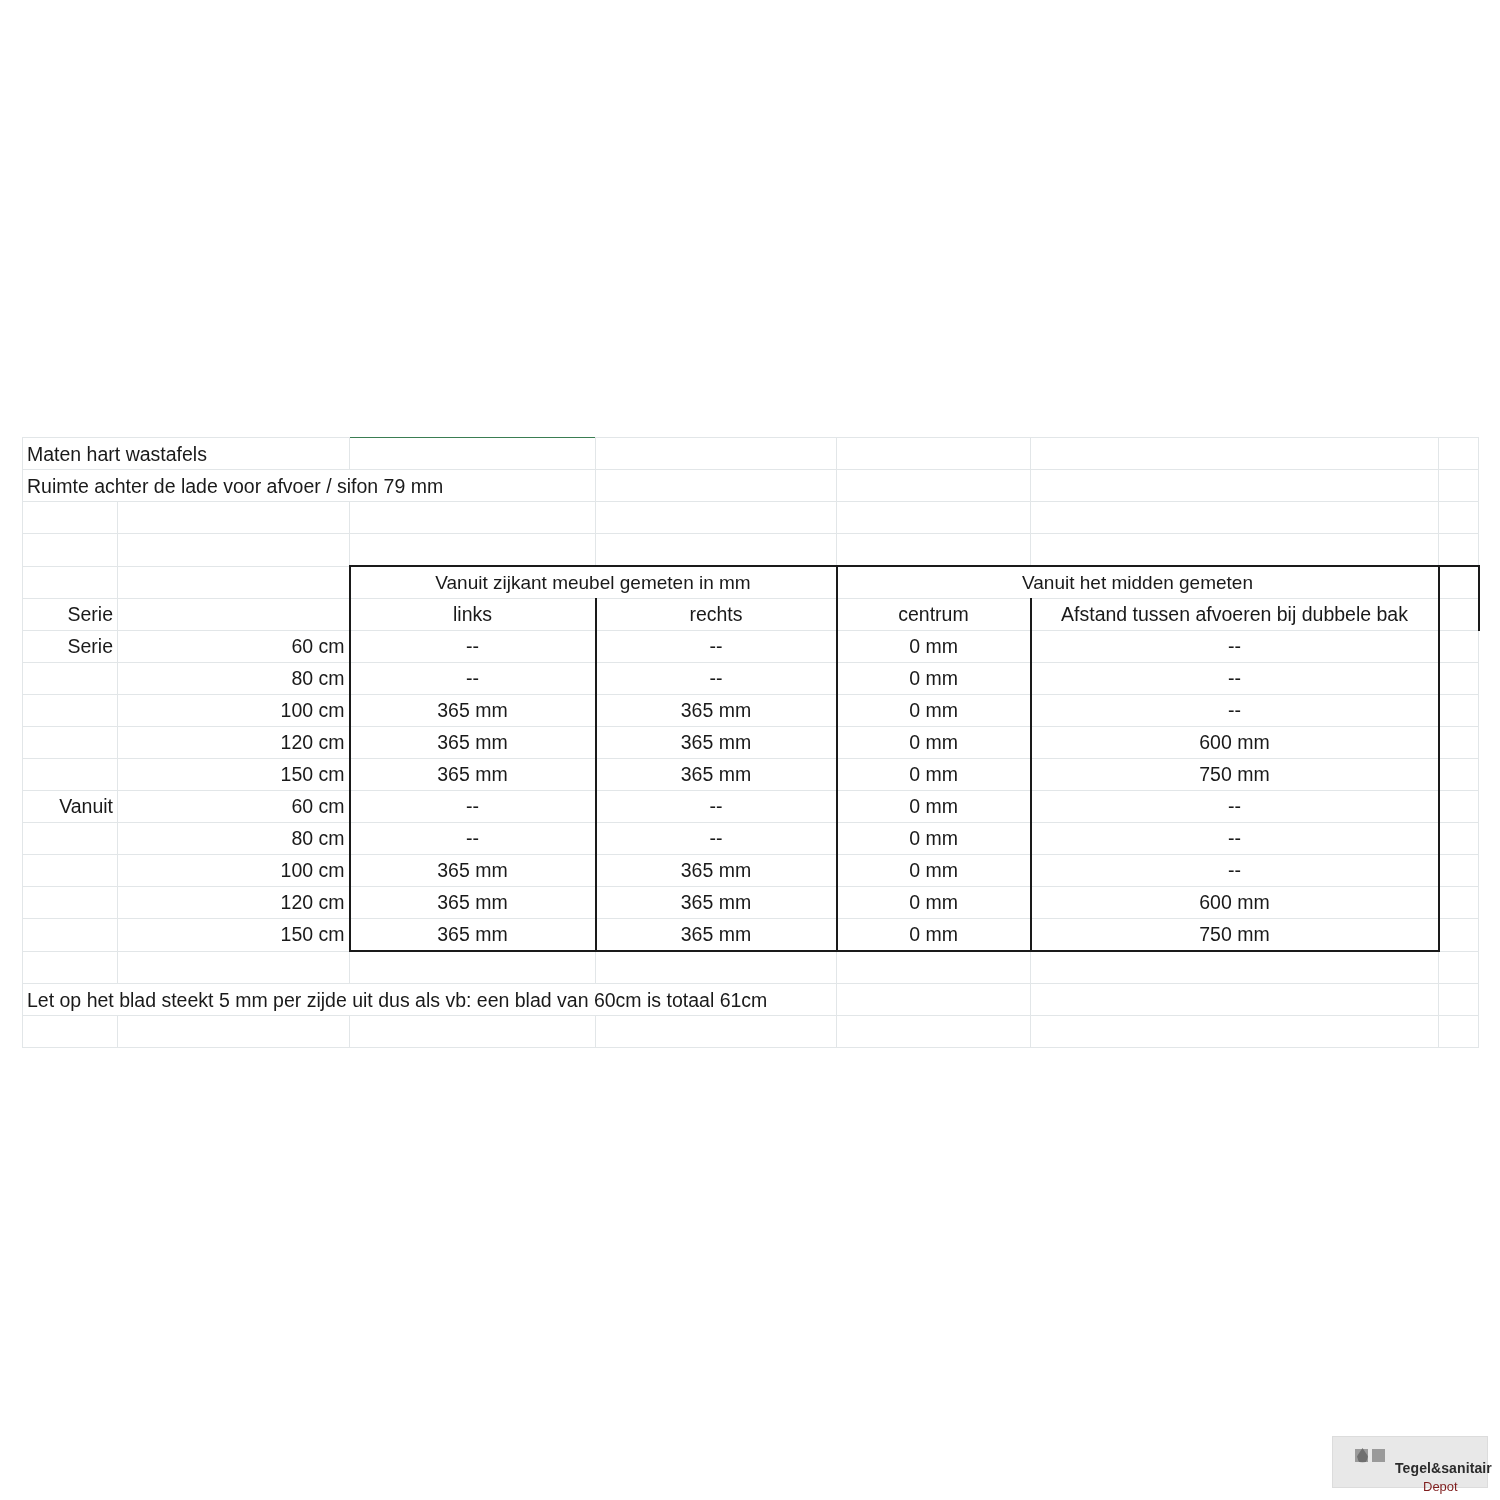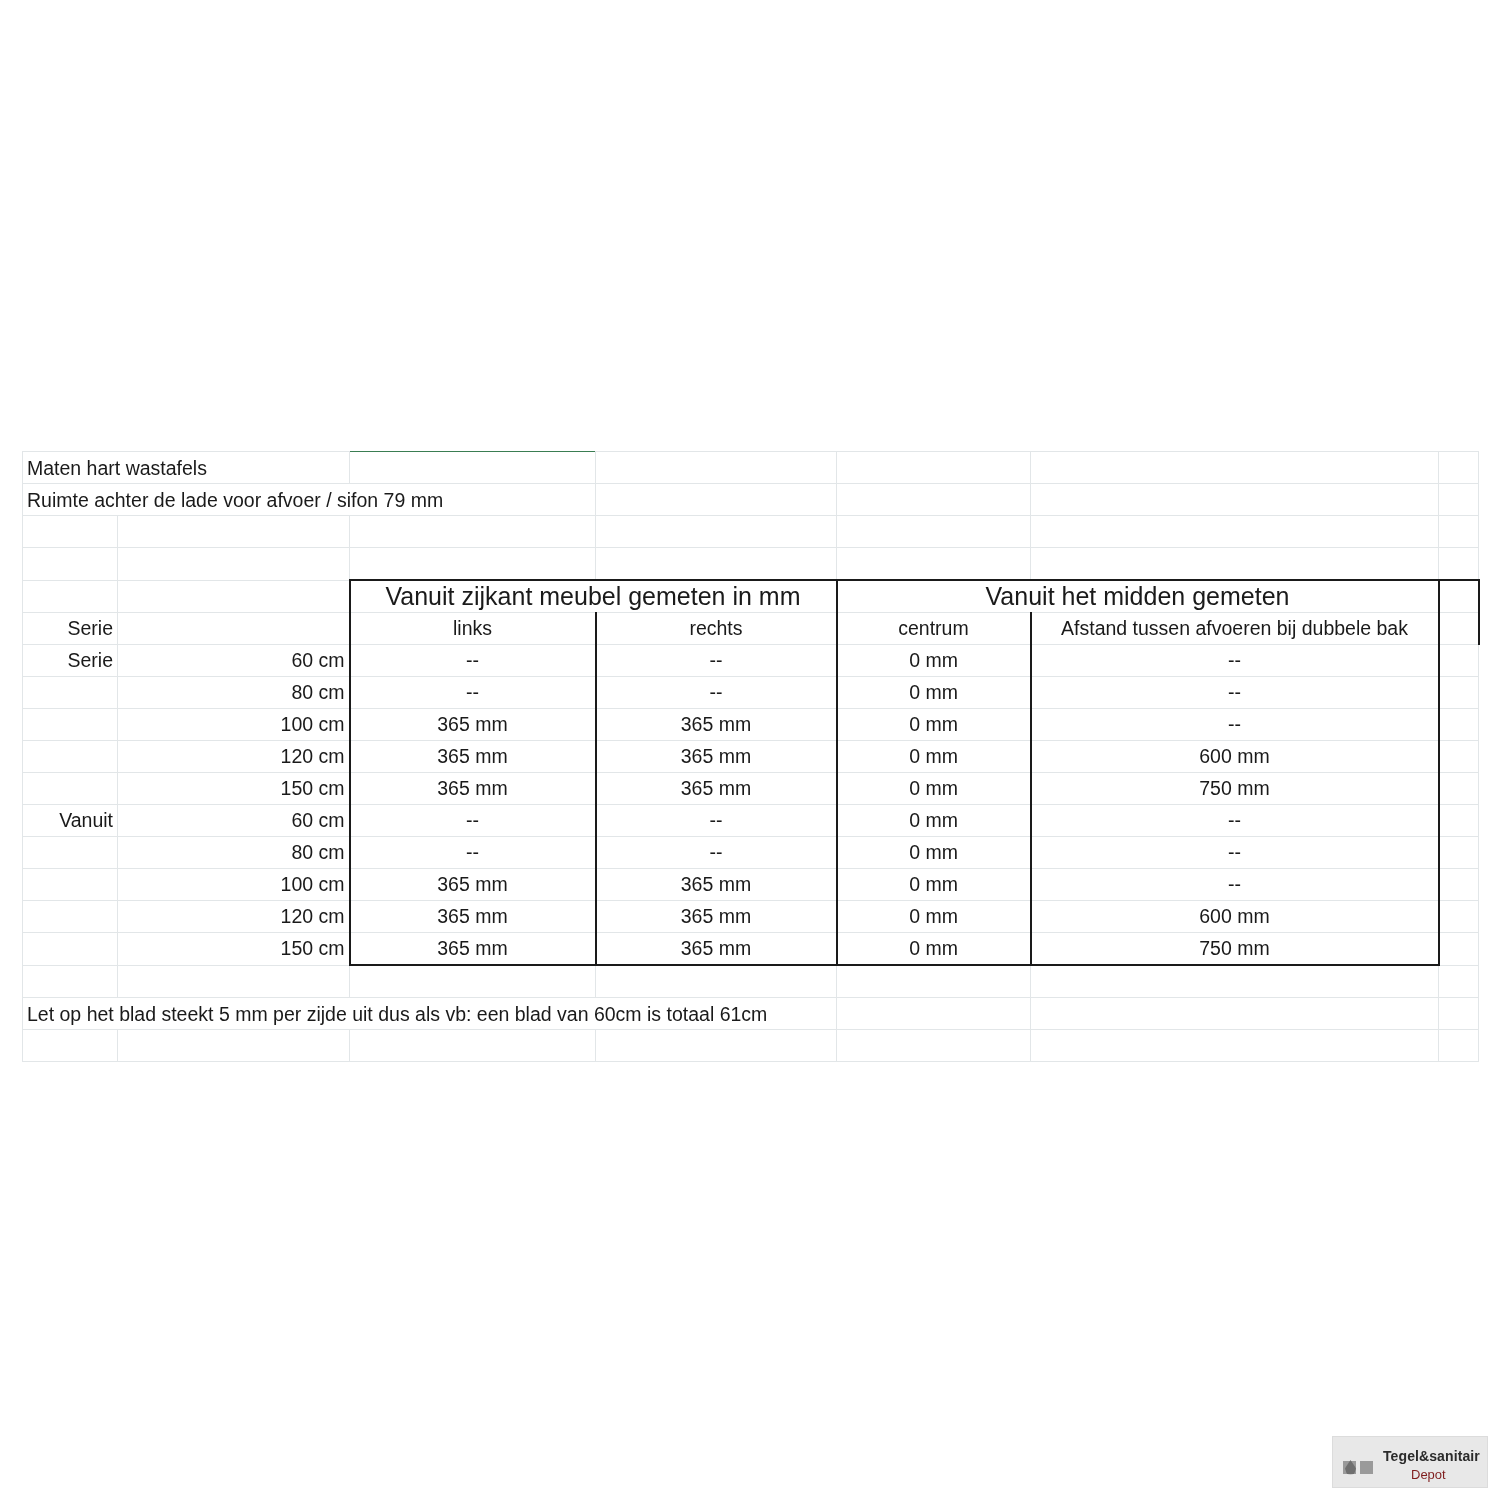--- a/index.html
+++ b/index.html
@@ -12,21 +12,21 @@
     height: 1500px;
     position: relative;
     font-family: "Liberation Sans", sans-serif;
     color: #111111;
     overflow: hidden;
   }
 
   .sheet {
     position: absolute;
     left: 22px;
-    top: 451px;
+    top: 437px;
     width: 1456px;
   }
 
   table.grid {
     border-collapse: collapse;
     table-layout: fixed;
     width: 1456px;
     font-size: 19.5px;
     color: #1a1a1a;
   }
@@ -68,34 +68,34 @@
   
   .hb-top { border-top: 2px solid #1a1a1a !important; }
   .hb-bottom { border-bottom: 2px solid #1a1a1a !important; }
   .hb-left { border-left: 2px solid #1a1a1a !important; }
   .hb-right { border-right: 2px solid #1a1a1a !important; }
 
   .green-top { border-top: 1px solid #3a7d52 !important; }
 
   .hdr-group {
     text-align: center;
-    font-size: 25px;
+    font-size: 19px;
   }
 
   .wm {
     position: absolute;
     right: 12px;
     bottom: 12px;
     width: 156px;
     height: 52px;
     background: #e8e8e8;
     border: 1px solid #dcdcdc;
     display: flex;
     align-items: flex-end;
-    padding: 4px;
+    padding: 16px;
     box-sizing: border-box;
   }
   .wm .wm-left {
     width: 46px;
     height: 100%;
     position: relative;
   }
   .wm .sq {
     position: absolute;
     width: 13px;

